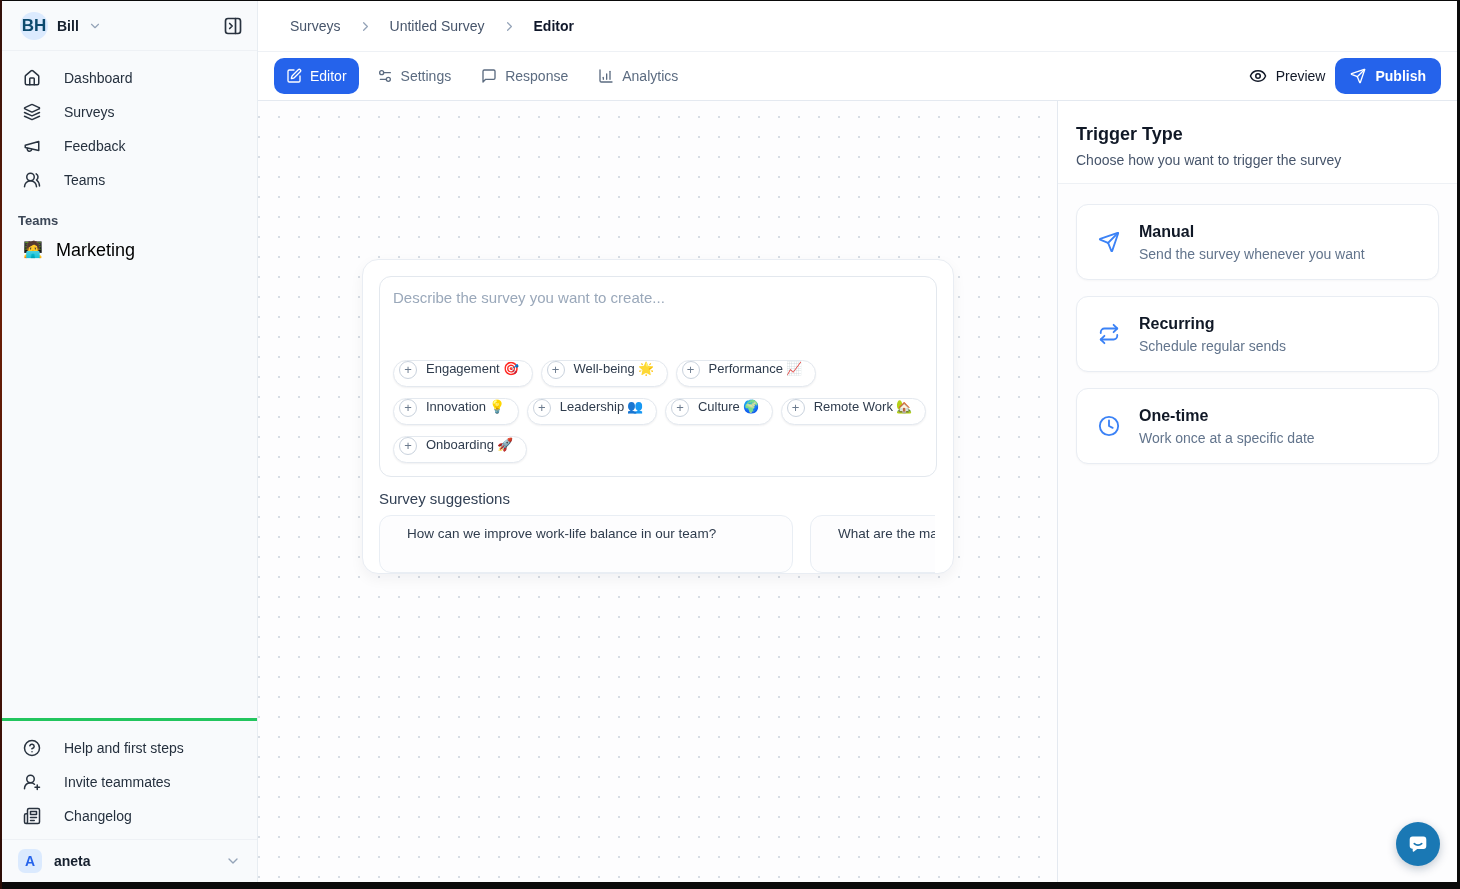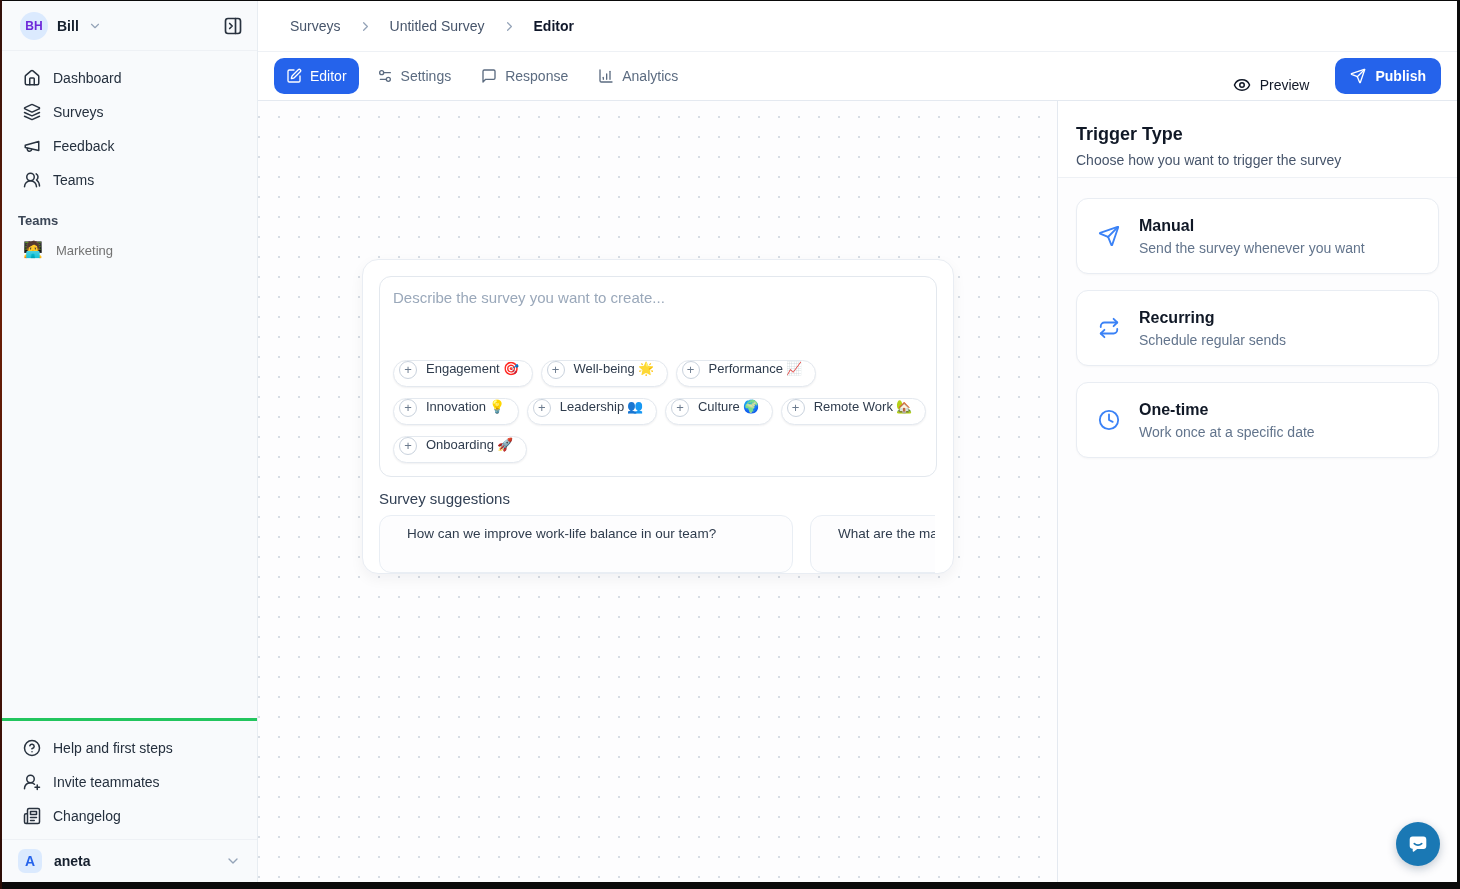--- a/index.html
+++ b/index.html
@@ -4,49 +4,49 @@
 <style>
   * { margin:0; padding:0; box-sizing:border-box; }
   html,body { width:1460px; height:889px; }
   body { background:#0a0a0a; position:relative; font-family:"Liberation Sans","DejaVu Sans",sans-serif; font-size:14px; color:#0f172a; overflow:hidden; }
   .edge-left { position:absolute; left:0; top:0; bottom:0; width:2px; background:linear-gradient(#30100a, #6b1e06 35%, #401208 80%, #2a0c06); z-index:10; }
   .app { position:absolute; left:2px; top:1px; right:3px; bottom:7px; background:#fff; display:flex; overflow:hidden; }
 
   
   .sidebar { width:256px; flex:none; background:#f8fafc; border-right:1px solid #e8edf2; display:flex; flex-direction:column; }
   .side-header { height:50px; flex:none; border-bottom:1px solid #eef1f5; display:flex; align-items:center; gap:9px; padding:0 14px 0 18px; }
-  .avatar-circle { width:28px; height:28px; border-radius:50%; background:#dbeafe; color:#6d28d9; font-size:12px; font-weight:700; display:grid; place-items:center; flex:none; }
+  .avatar-circle { width:28px; height:28px; border-radius:50%; background:#dbeafe; color:#0c4a6e; font-size:17px; font-weight:700; display:grid; place-items:center; flex:none; }
   .ws-name { font-weight:700; font-size:14px; color:#16202e; }
   .icon { display:inline-flex; flex:none; }
   .icon svg { display:block; }
   .muted-ic { color:#94a3b8; }
   .dark-ic { color:#28323f; }
   .collapse-btn { margin-left:auto; color:#28323f; cursor:pointer; display:flex; }
   .nav { padding:10px 12px 0; display:flex; flex-direction:column; gap:0; }
-  .nav-item { height:34px; display:flex; align-items:center; gap:12px; padding:0 9px; border-radius:8px; color:#25303e; cursor:pointer; }
+  .nav-item { height:34px; display:flex; align-items:center; gap:23px; padding:0 9px; border-radius:8px; color:#25303e; cursor:pointer; }
   .nav-item .label { font-size:14px; color:#25303e; }
   .section-label { padding:16px 16px 4px; font-size:13px; font-weight:700; color:#3c4757; }
   .team-item { height:36px; display:flex; align-items:center; gap:13px; padding:0 21px; cursor:pointer; }
   .team-item .emoji { font-size:16px; line-height:1; }
-  .team-item .label { font-size:13px; font-weight:500; color:#737373; }
+  .team-item .label { font-size:18px; font-weight:500; color:#000000; }
   .side-footer { margin-top:auto; border-top:3px solid #22c55e; padding:10px 12px 6px; display:flex; flex-direction:column; }
   .user-row { border-top:1px solid #eef1f5; height:43px; flex:none; display:flex; align-items:center; gap:12px; padding:0 16px; cursor:pointer; }
   .avatar-square { width:24px; height:24px; border-radius:7px; background:#dbeafe; color:#2563eb; font-weight:700; font-size:14px; display:grid; place-items:center; flex:none; }
   .user-name { font-weight:700; font-size:14px; color:#16202e; }
   .user-row .icon { margin-left:auto; }
 
   
   .main { flex:1; display:flex; flex-direction:column; min-width:0; }
   .breadcrumb-bar { height:51px; flex:none; background:#fff; border-bottom:1px solid #eef1f5; display:flex; align-items:center; gap:17px; padding:0 32px; }
   .crumb { font-size:14px; color:#47556b; cursor:pointer; }
   .crumb.current { color:#0f172a; font-weight:600; cursor:default; }
   .toolbar { height:49px; flex:none; background:#fff; border-bottom:1px solid #e4e9f0; display:flex; align-items:center; padding:0 16px; gap:6px; }
   .tab { display:flex; align-items:center; gap:8px; height:36px; padding:0 12px; border-radius:10px; color:#5b6b80; font-size:14px; cursor:pointer; }
   .tab.active { background:#2563eb; color:#fff; font-weight:500; }
-  .toolbar-right { margin-left:auto; display:flex; align-items:flex-end; gap:20px; }
+  .toolbar-right { margin-left:auto; display:flex; align-items:center; gap:4px; }
   .preview-btn { display:flex; align-items:center; gap:9px; color:#111827; font-size:14px; cursor:pointer; padding:0 6px; }
   .publish-btn { height:36px; display:flex; align-items:center; gap:9px; background:#2563eb; color:#fff; border:none; border-radius:10px; padding:0 15px; font-size:14px; font-weight:600; cursor:pointer; font-family:inherit; }
 
   .body-row { flex:1; display:flex; min-height:0; }
 
   
   .canvas { flex:1; min-width:0; position:relative; background-color:#fdfdfe;
             background-image:radial-gradient(#d7dde4 1.15px, transparent 1.3px);
             background-size:20px 20px; background-position:11px 6px; }
   .composer-card { position:absolute; left:104px; top:158px; width:592px; background:#fff; border:1px solid #e9edf3; border-radius:16px; box-shadow:0 5px 14px rgba(15,23,42,.05); }
@@ -60,21 +60,21 @@
   .plus-ic::before { content:"+"; margin-top:-1px; }
   .sugg-title { margin:13px 16px 8px; font-size:15px; font-weight:500; color:#334155; }
   .sugg-row { margin:0 18px 0 16px; height:58px; display:flex; gap:17px; overflow:hidden; }
   .sugg-card { flex:0 0 414px; border:1px solid #e9eef4; border-radius:12px; background:#fdfdfe; padding:10px 27px; font-size:13.5px; color:#2f3c4d; cursor:pointer; }
   .composer-footer { border-top:1px solid #eef1f5; margin-top:16px; height:58px; display:flex; align-items:center; justify-content:space-between; padding:0 18px 0 16px; }
   .tone-select { height:36px; display:flex; align-items:center; gap:12px; padding:0 13px; border:1px solid #e3e8ee; border-radius:10px; background:#fff; font-size:15px; color:#1c2734; cursor:pointer; }
   .generate-btn { height:31px; padding:0 13px; background:#2563eb; color:#fff; border:1px solid #2157d6; border-radius:9px; font-size:14px; font-weight:500; font-family:inherit; cursor:pointer; box-shadow:0 3px 0 rgba(30,64,175,.38); }
 
   
   .panel { width:400px; flex:none; background:#fdfdfe; border-left:1px solid #e4e9f0; display:flex; flex-direction:column; }
-  .panel-header { background:#fff; padding:23px 18px 9px; border-bottom:1px solid #eef1f5; }
+  .panel-header { background:#fff; padding:23px 18px 15px; border-bottom:1px solid #eef1f5; }
   .panel-title { font-size:18px; font-weight:700; color:#101826; }
   .panel-sub { margin-top:7px; font-size:14px; color:#47556b; }
   .panel-body { padding:20px 18px; display:flex; flex-direction:column; gap:16px; }
   .trigger-card { background:#fff; border:1px solid #e9edf3; border-radius:12px; box-shadow:0 1px 2px rgba(15,23,42,.03); min-height:76px; display:flex; align-items:center; gap:19px; padding:16px 21px; cursor:pointer; }
   .trigger-ic { color:#3b82f6; }
   .tc-title { font-size:16px; font-weight:600; color:#101826; }
   .tc-desc { margin-top:5px; font-size:14px; color:#62748c; }
 
   
   .chat-fab { position:absolute; right:17px; bottom:16px; width:44px; height:44px; border-radius:50%; background:#1a78b4; display:grid; place-items:center; cursor:pointer; box-shadow:0 3px 10px rgba(10,40,70,.25); }

